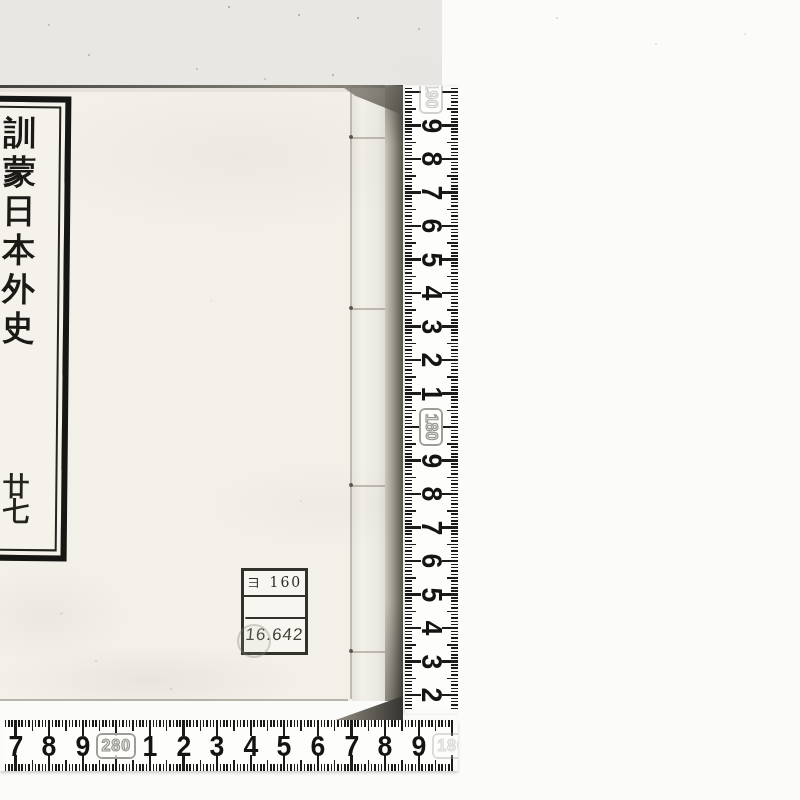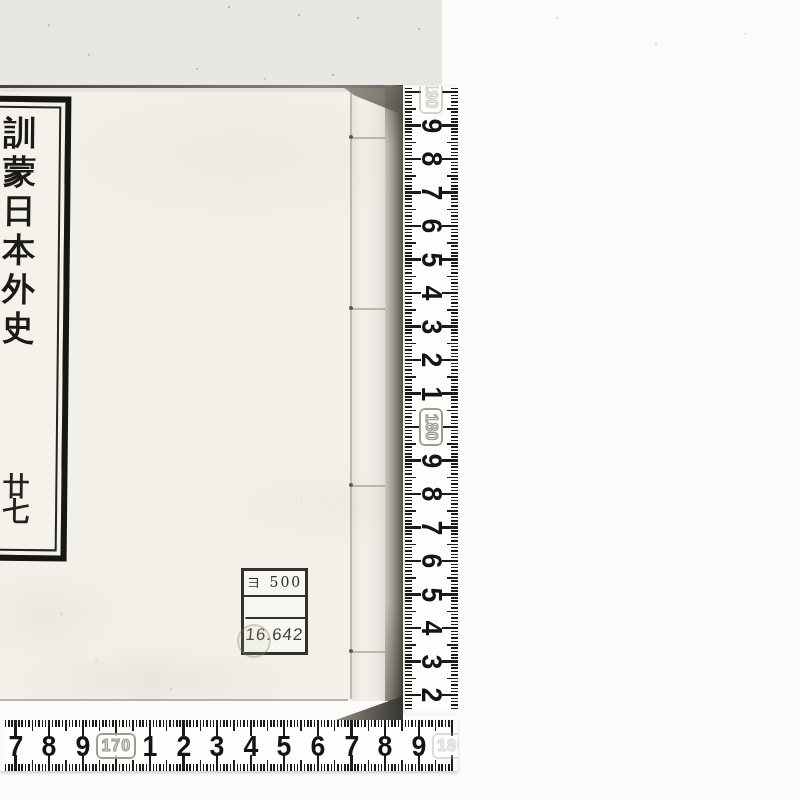--- a/index.html
+++ b/index.html
@@ -131,21 +131,21 @@
       <span>外</span>
       <span>史</span>
     </div>
   <div id="volume-chars" class="cjk">
       <span>廿</span>
       <span>七</span>
     </div>
 </div>
 
 <div class="abs" id="call-label">
-  <div class="label-row cjk" id="label-row-1">ヨ 500</div>
+  <div class="label-row cjk" id="label-row-1">ヨ 160</div>
   <div class="label-row" id="label-row-2"></div>
   <div class="label-row" id="label-row-3">16.642</div>
 </div>
 <div class="abs" id="emboss-seal"></div>
 
 <div class="tape" id="v-tape">
     <div class="tick" style="top: 1.9px; height: 1.5px; width: 7px; left: 0px;"></div>
     <div class="tick" style="top: 1.9px; height: 1.5px; width: 7px; right: 0px;"></div>
     <div class="tick" style="top: 4.9px; height: 2.2px; width: 16px; left: 0px;"></div>
     <div class="tick" style="top: 4.9px; height: 2.2px; width: 16px; right: 0px;"></div>
@@ -806,21 +806,21 @@
     <div class="tick" style="left: 441.47px; width: 1.5px; height: 7px; bottom: 0px;"></div>
     <div class="tick" style="left: 444.83px; width: 1.5px; height: 7px; top: 0px;"></div>
     <div class="tick" style="left: 444.83px; width: 1.5px; height: 7px; bottom: 0px;"></div>
     <div class="tick" style="left: 448.19px; width: 1.5px; height: 7px; top: 0px;"></div>
     <div class="tick" style="left: 448.19px; width: 1.5px; height: 7px; bottom: 0px;"></div>
     <div class="tick" style="left: 451.2px; width: 2.2px; height: 16px; top: 0px;"></div>
     <div class="tick" style="left: 451.2px; width: 2.2px; height: 16px; bottom: 0px;"></div>
     <div class="num h-num" style="left: 15.5px; top: 26px;">7</div>
     <div class="num h-num" style="left: 49.1px; top: 26px;">8</div>
     <div class="num h-num" style="left: 82.7px; top: 26px;">9</div>
-    <div class="badge h-badge" style="left: 96.3px; top: 13px;">170</div>
+    <div class="badge h-badge" style="left: 96.3px; top: 13px;">280</div>
     <div class="num h-num" style="left: 149.9px; top: 26px;">1</div>
     <div class="num h-num" style="left: 183.5px; top: 26px;">2</div>
     <div class="num h-num" style="left: 217.1px; top: 26px;">3</div>
     <div class="num h-num" style="left: 250.7px; top: 26px;">4</div>
     <div class="num h-num" style="left: 284.3px; top: 26px;">5</div>
     <div class="num h-num" style="left: 317.9px; top: 26px;">6</div>
     <div class="num h-num" style="left: 351.5px; top: 26px;">7</div>
     <div class="num h-num" style="left: 385.1px; top: 26px;">8</div>
     <div class="num h-num" style="left: 418.7px; top: 26px;">9</div>
     <div class="badge h-badge" style="left: 432px; top: 13px; opacity: 0.35;">180</div>

